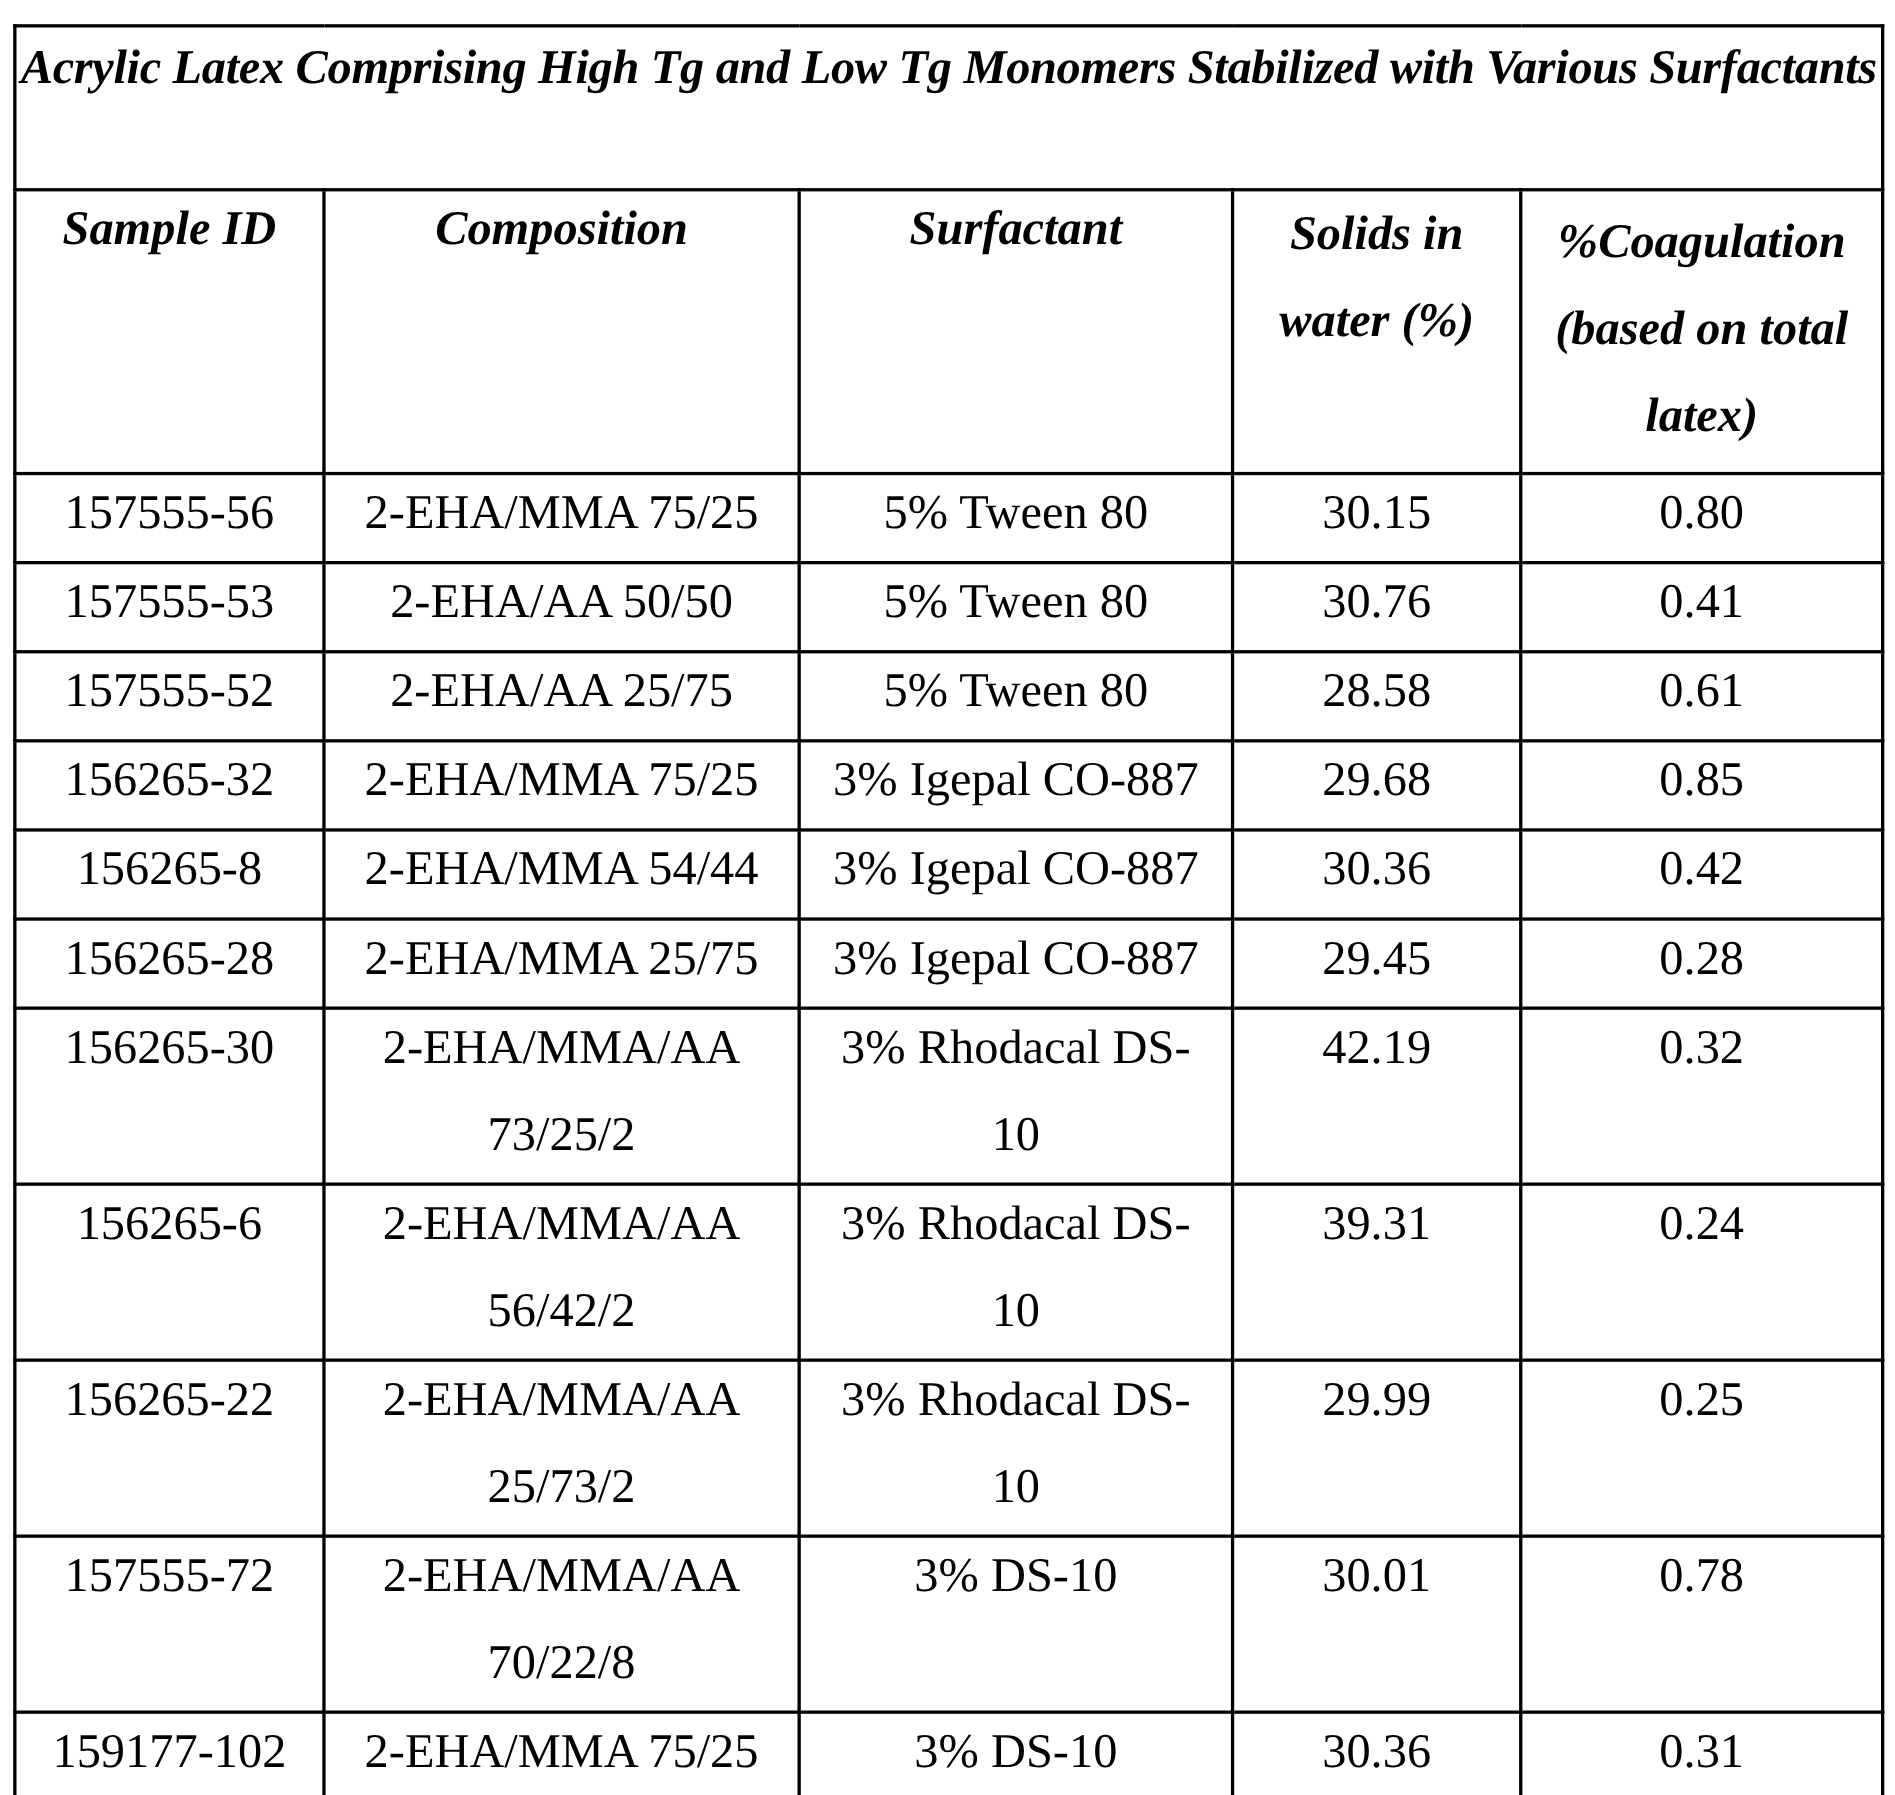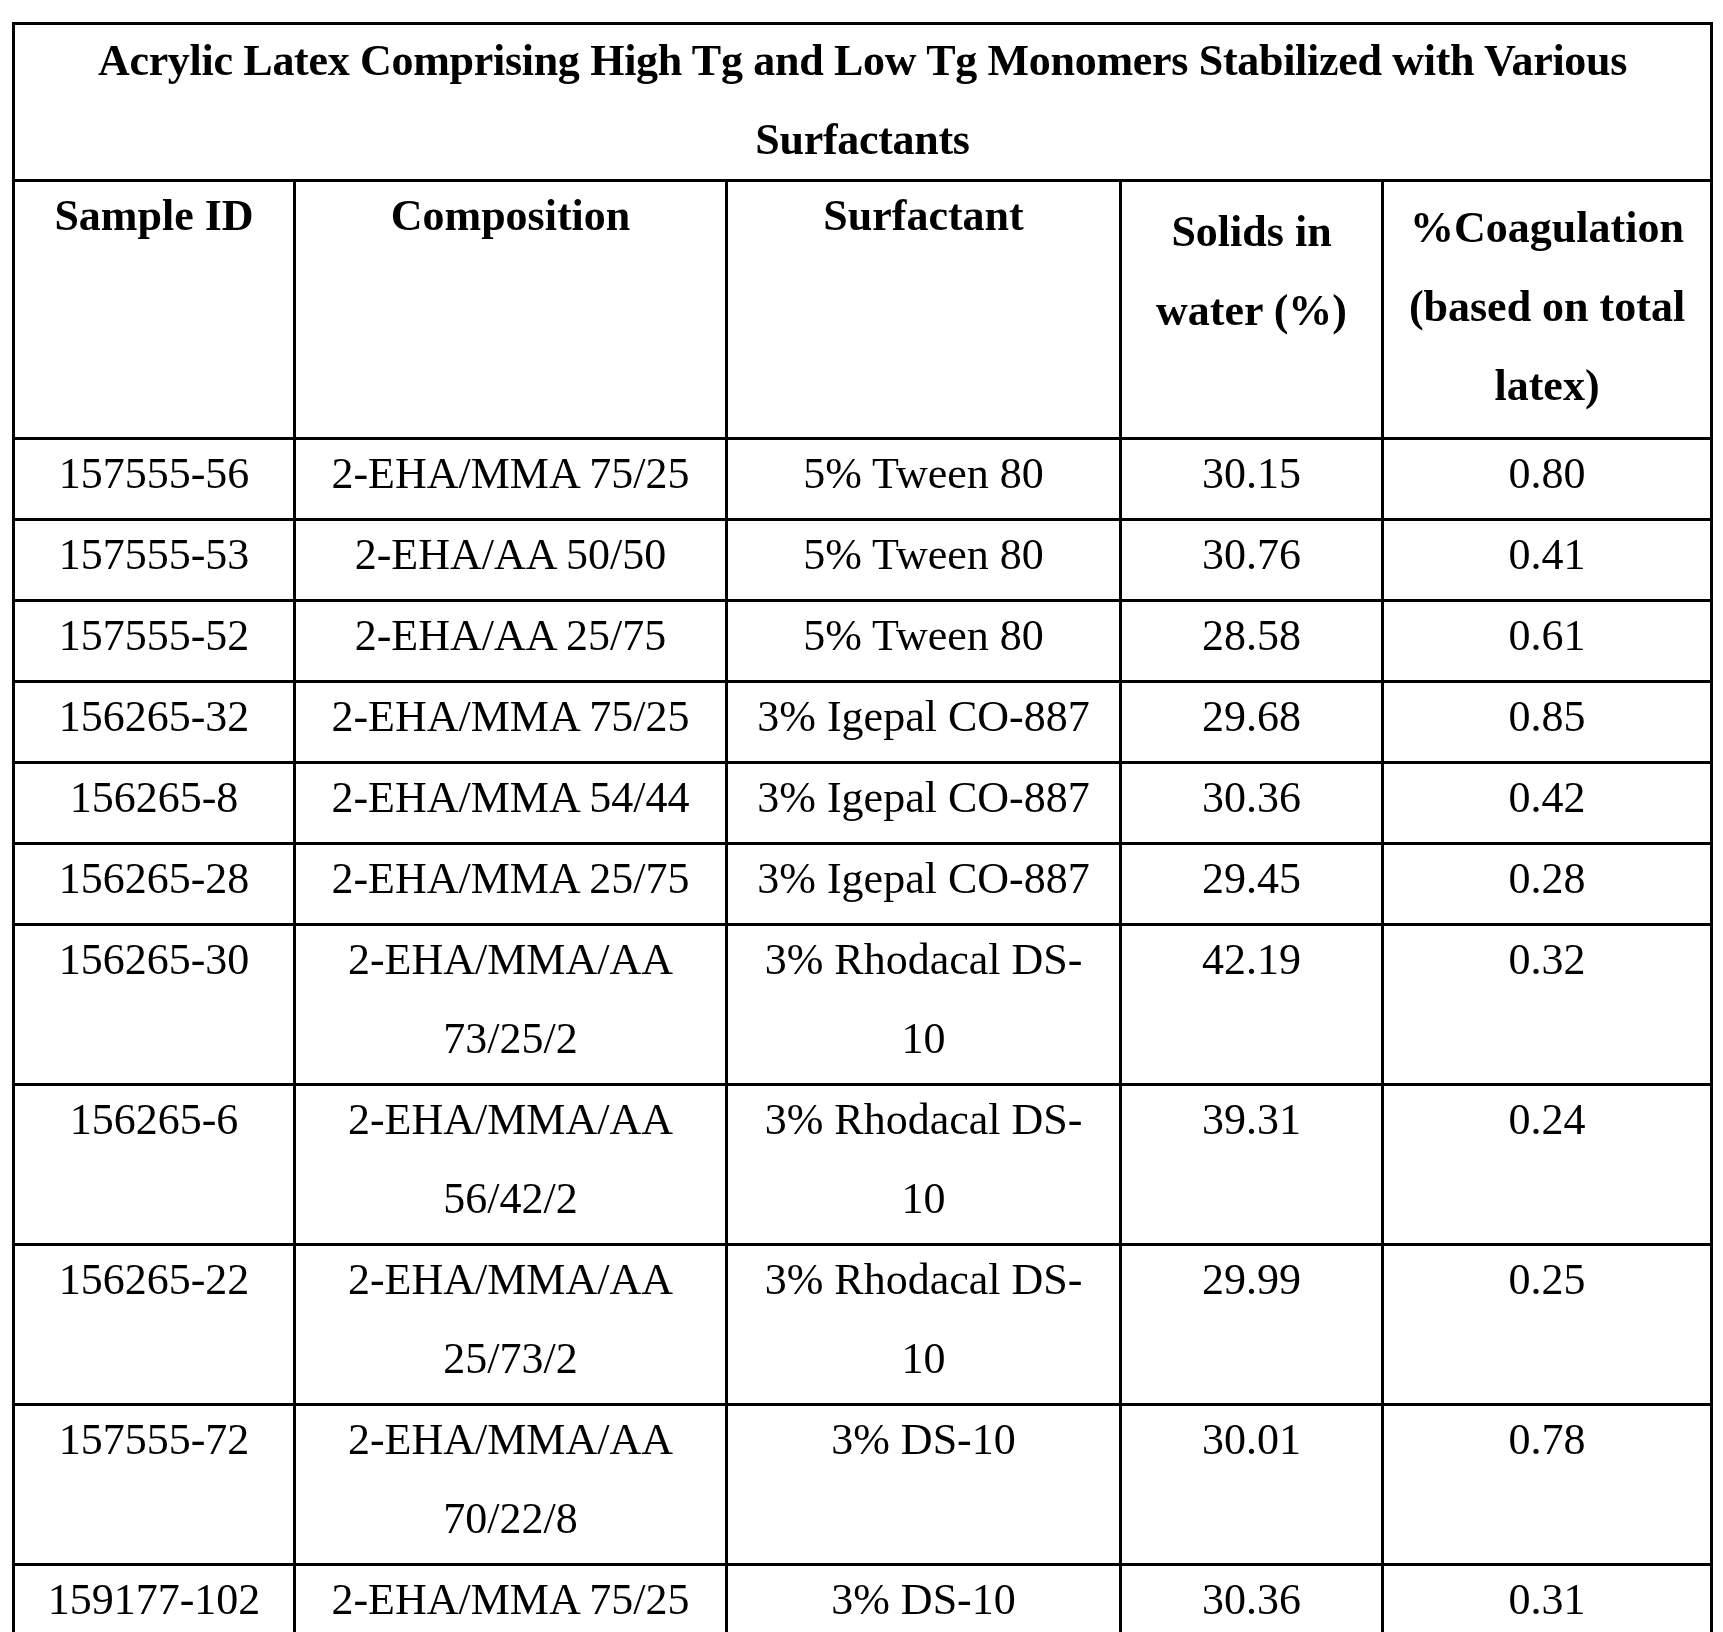--- a/index.html
+++ b/index.html
@@ -27,20 +27,21 @@
       border: 3px solid #000000;
       padding: 0;
       vertical-align: top;
       text-align: center;
       font-size: 44px;
       line-height: 79px;
       box-sizing: border-box;
     }
     .tbl th {
       font-weight: bold;
+      font-style: italic;
     }
     .title-cell {
       height: 149px;
       padding-top: 0 !important;
       letter-spacing: -0.3px;
     }
     .title-cell span {
       display: block;
       margin-top: -4px;
     }
@@ -72,21 +73,21 @@
     <tr class="hdr-row">
       <th>
           <span>Sample ID</span>
         </th>
       <th>
           <span>Composition</span>
         </th>
       <th>
           <span>Surfactant</span>
         </th>
-      <th style="padding:16px 28px;">
+      <th style="padding:4px 28px;">
           <span>Solids in water (%)</span>
         </th>
       <th style="padding:12px 20px;margin-left:26px;">
           <span>%Coagulation (based on total latex)</span>
         </th>
     </tr>
   </thead>
   <tbody>
     <tr class="row-1">
       <td>

